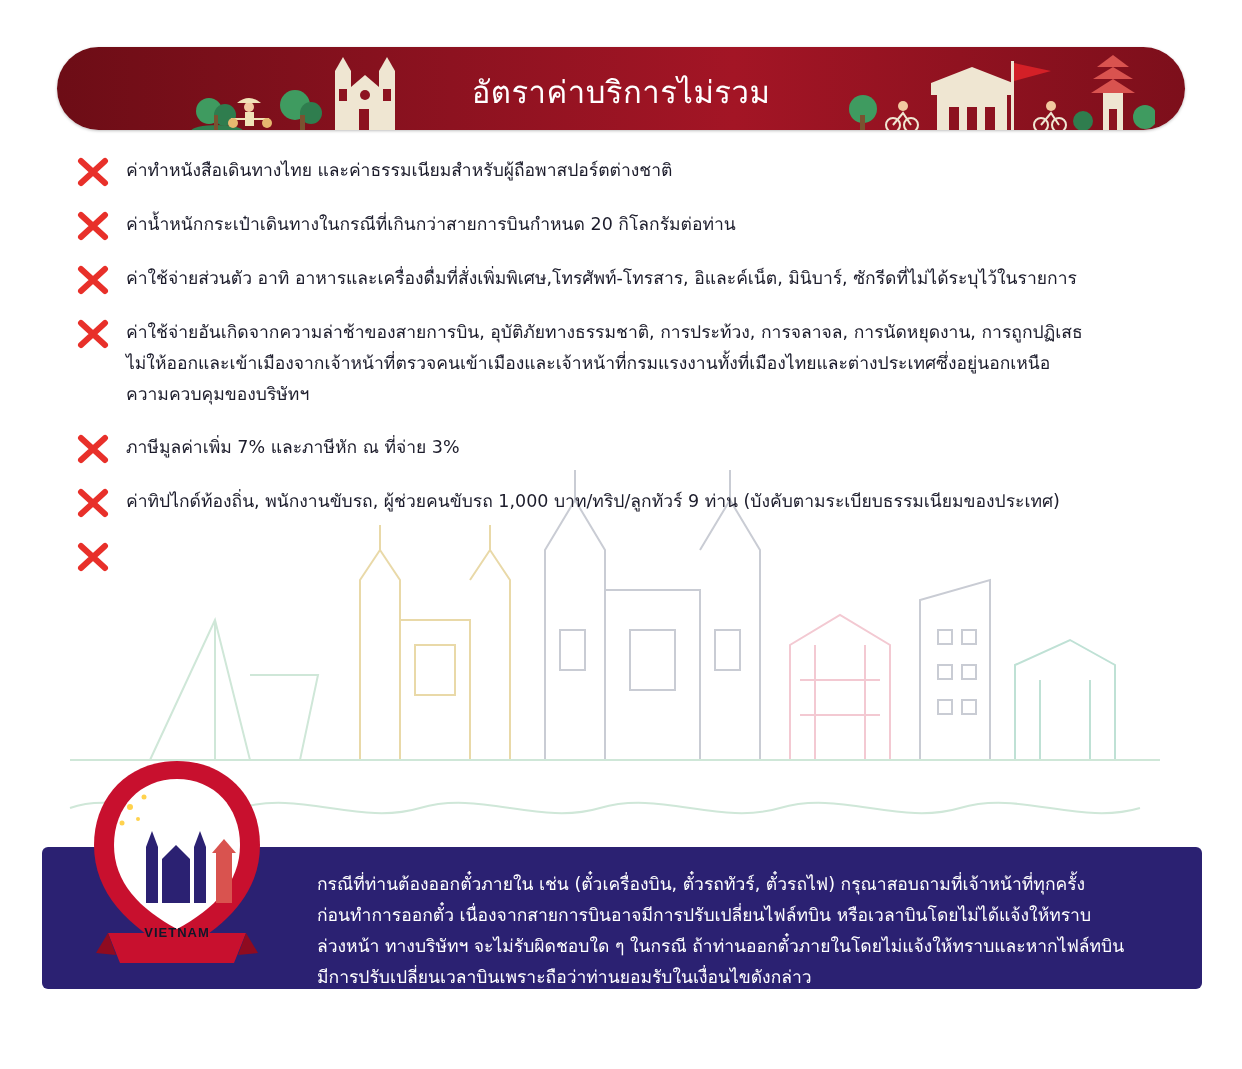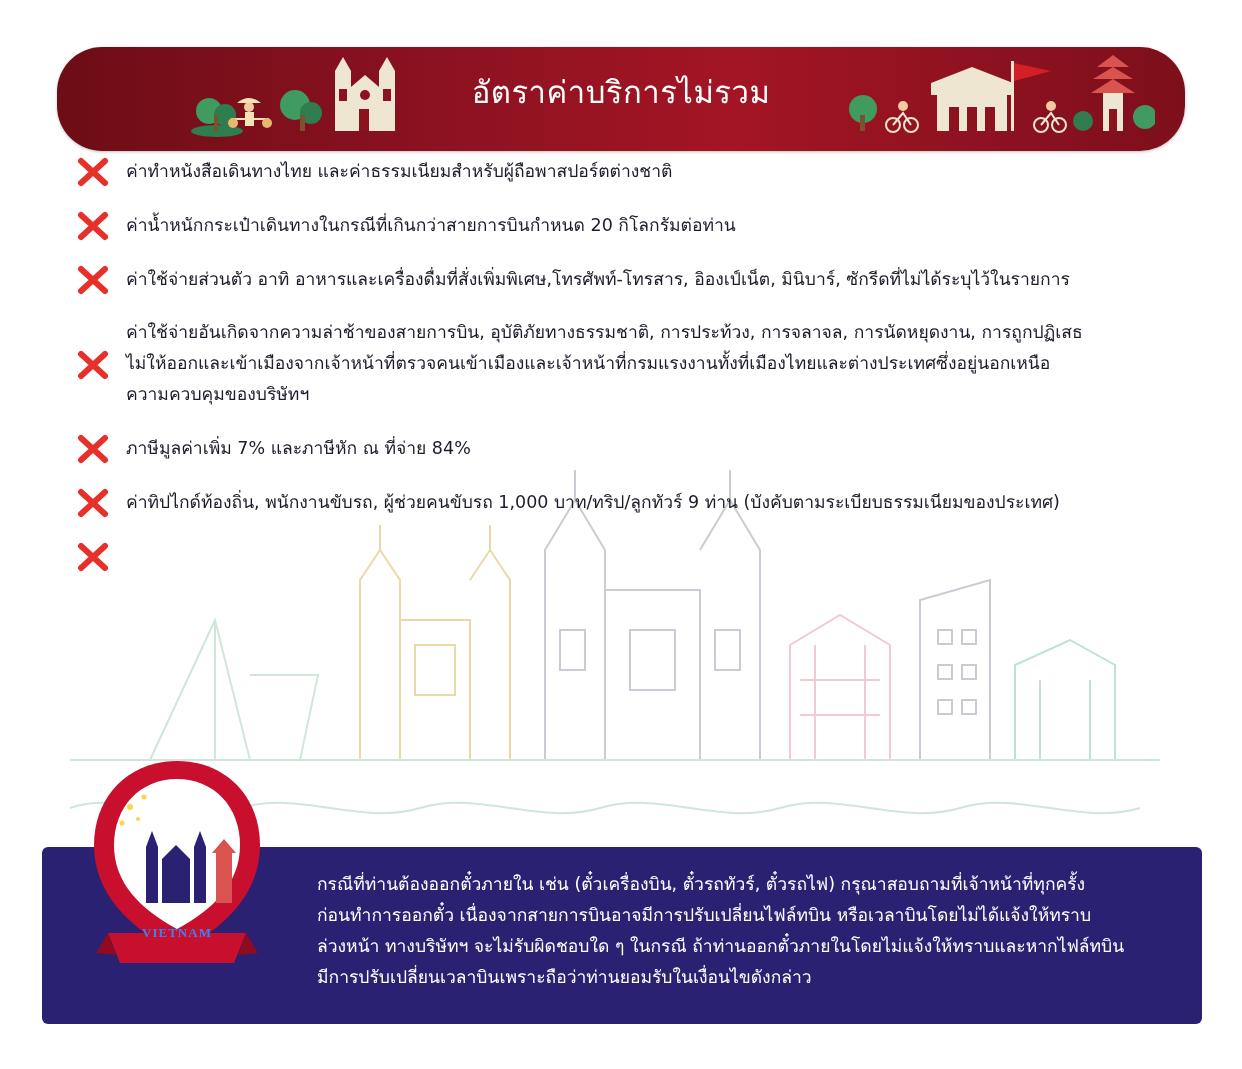--- a/index.html
+++ b/index.html
@@ -11,21 +11,21 @@
   }
 
   
   .skyline{
     position:absolute;left:0;top:430px;width:1242px;height:460px;
     z-index:0;pointer-events:none;
   }
 
   
   .banner{
-    position:absolute;left:57px;top:47px;width:1128px;height:104px;
+    position:absolute;left:57px;top:47px;width:1128px;height:83px;
     background:linear-gradient(90deg,#6d0d16 0%,#8d1220 35%,#a31525 60%,#7d0f1b 100%);
     border-radius:45px;
     z-index:3;
     box-shadow:0 1px 3px rgba(0,0,0,.25);
     overflow:hidden;
   }
   .banner-title{
     position:absolute;left:0;top:0;width:100%;height:90px;
     display:flex;align-items:center;justify-content:center;
     color:#ffffff;font-size:31px;letter-spacing:.5px;
@@ -33,52 +33,52 @@
   }
   .banner-art-left{position:absolute;left:130px;top:6px;width:280px;height:84px;}
   .banner-art-right{position:absolute;right:30px;top:6px;width:310px;height:84px;}
 
   
   .list{
     position:absolute;left:76px;top:155px;width:1110px;
     z-index:4;
   }
   .item{
-    display:flex;align-items:center;
+    display:flex;align-items:flex-start;
     margin-bottom:22px;
   }
   .x-icon{
     flex:0 0 auto;width:34px;height:30px;margin-right:16px;margin-top:2px;
   }
   .item-text{
     color:#1c1c2b;font-size:17.5px;line-height:31px;
     font-family:"DejaVu Sans","Liberation Sans",sans-serif;
     white-space:pre-line;
   }
 
   
   .footer-box{
-    position:absolute;left:42px;top:847px;width:1160px;height:177px;
+    position:absolute;left:42px;top:847px;width:1160px;height:142px;
     background:#2b2172;border-radius:6px;z-index:4;
   }
   .footer-text{
     position:absolute;left:275px;top:22px;width:860px;
     color:#ffffff;font-size:17.5px;line-height:31px;
     white-space:pre-line;
     font-family:"DejaVu Sans","Liberation Sans",sans-serif;
   }
 
   
   .badge{
     position:absolute;left:88px;top:757px;width:178px;height:228px;z-index:6;
   }
   .badge-label{
     position:absolute;left:0;top:168px;width:178px;text-align:center;
-    color:#3b82f6;font-size:13px;font-weight:bold;letter-spacing:1px;
-    font-family:Liberation Serif, serif;
+    color:#0f172a;font-size:13px;font-weight:bold;letter-spacing:1px;
+    font-family:Liberation Sans, sans-serif;
   }
 </style>
 </head>
 <body>
 
 <svg class="skyline" viewBox="0 0 1242 460" preserveAspectRatio="none">
   <g fill="none" stroke-width="2">
 
     <g stroke="#cfe7d8">
       <path d="M150 330 L215 190 L250 330 Z"></path>
@@ -237,38 +237,38 @@
     <svg class="x-icon" viewBox="0 0 34 30">
       <path d="M5 4 L29 26 M29 4 L5 26" stroke="#e8302a" stroke-width="6" stroke-linecap="round"></path>
     </svg>
     <div class="item-text">ค่าน้ำหนักกระเป๋าเดินทางในกรณีที่เกินกว่าสายการบินกำหนด 20 กิโลกรัมต่อท่าน</div>
   </div>
 
   <div class="item">
     <svg class="x-icon" viewBox="0 0 34 30">
       <path d="M5 4 L29 26 M29 4 L5 26" stroke="#e8302a" stroke-width="6" stroke-linecap="round"></path>
     </svg>
-    <div class="item-text">ค่าใช้จ่ายส่วนตัว อาทิ อาหารและเครื่องดื่มที่สั่งเพิ่มพิเศษ,โทรศัพท์-โทรสาร, อิองเป์เน็ต, มินิบาร์, ซักรีดที่ไม่ได้ระบุไว้ในรายการ</div>
+    <div class="item-text">ค่าใช้จ่ายส่วนตัว อาทิ อาหารและเครื่องดื่มที่สั่งเพิ่มพิเศษ,โทรศัพท์-โทรสาร, อิและค์เน็ต, มินิบาร์, ซักรีดที่ไม่ได้ระบุไว้ในรายการ</div>
   </div>
 
   <div class="item">
     <svg class="x-icon" viewBox="0 0 34 30">
       <path d="M5 4 L29 26 M29 4 L5 26" stroke="#e8302a" stroke-width="6" stroke-linecap="round"></path>
     </svg>
     <div class="item-text">ค่าใช้จ่ายอันเกิดจากความล่าช้าของสายการบิน, อุบัติภัยทางธรรมชาติ, การประท้วง, การจลาจล, การนัดหยุดงาน, การถูกปฏิเสธ
 ไม่ให้ออกและเข้าเมืองจากเจ้าหน้าที่ตรวจคนเข้าเมืองและเจ้าหน้าที่กรมแรงงานทั้งที่เมืองไทยและต่างประเทศซึ่งอยู่นอกเหนือ
 ความควบคุมของบริษัทฯ</div>
   </div>
 
 
   <div class="item">
     <svg class="x-icon" viewBox="0 0 34 30">
       <path d="M5 4 L29 26 M29 4 L5 26" stroke="#e8302a" stroke-width="6" stroke-linecap="round"></path>
     </svg>
-    <div class="item-text">ภาษีมูลค่าเพิ่ม 7% และภาษีหัก ณ ที่จ่าย 84%</div>
+    <div class="item-text">ภาษีมูลค่าเพิ่ม 7% และภาษีหัก ณ ที่จ่าย 3%</div>
   </div>
 
   <div class="item">
     <svg class="x-icon" viewBox="0 0 34 30">
       <path d="M5 4 L29 26 M29 4 L5 26" stroke="#e8302a" stroke-width="6" stroke-linecap="round"></path>
     </svg>
     <div class="item-text">ค่าทิปไกด์ท้องถิ่น, พนักงานขับรถ, ผู้ช่วยคนขับรถ 1,000 บาท/ทริป/ลูกทัวร์ 9 ท่าน (บังคับตามระเบียบธรรมเนียมของประเทศ)</div>
   </div>
 
   <div class="item">

